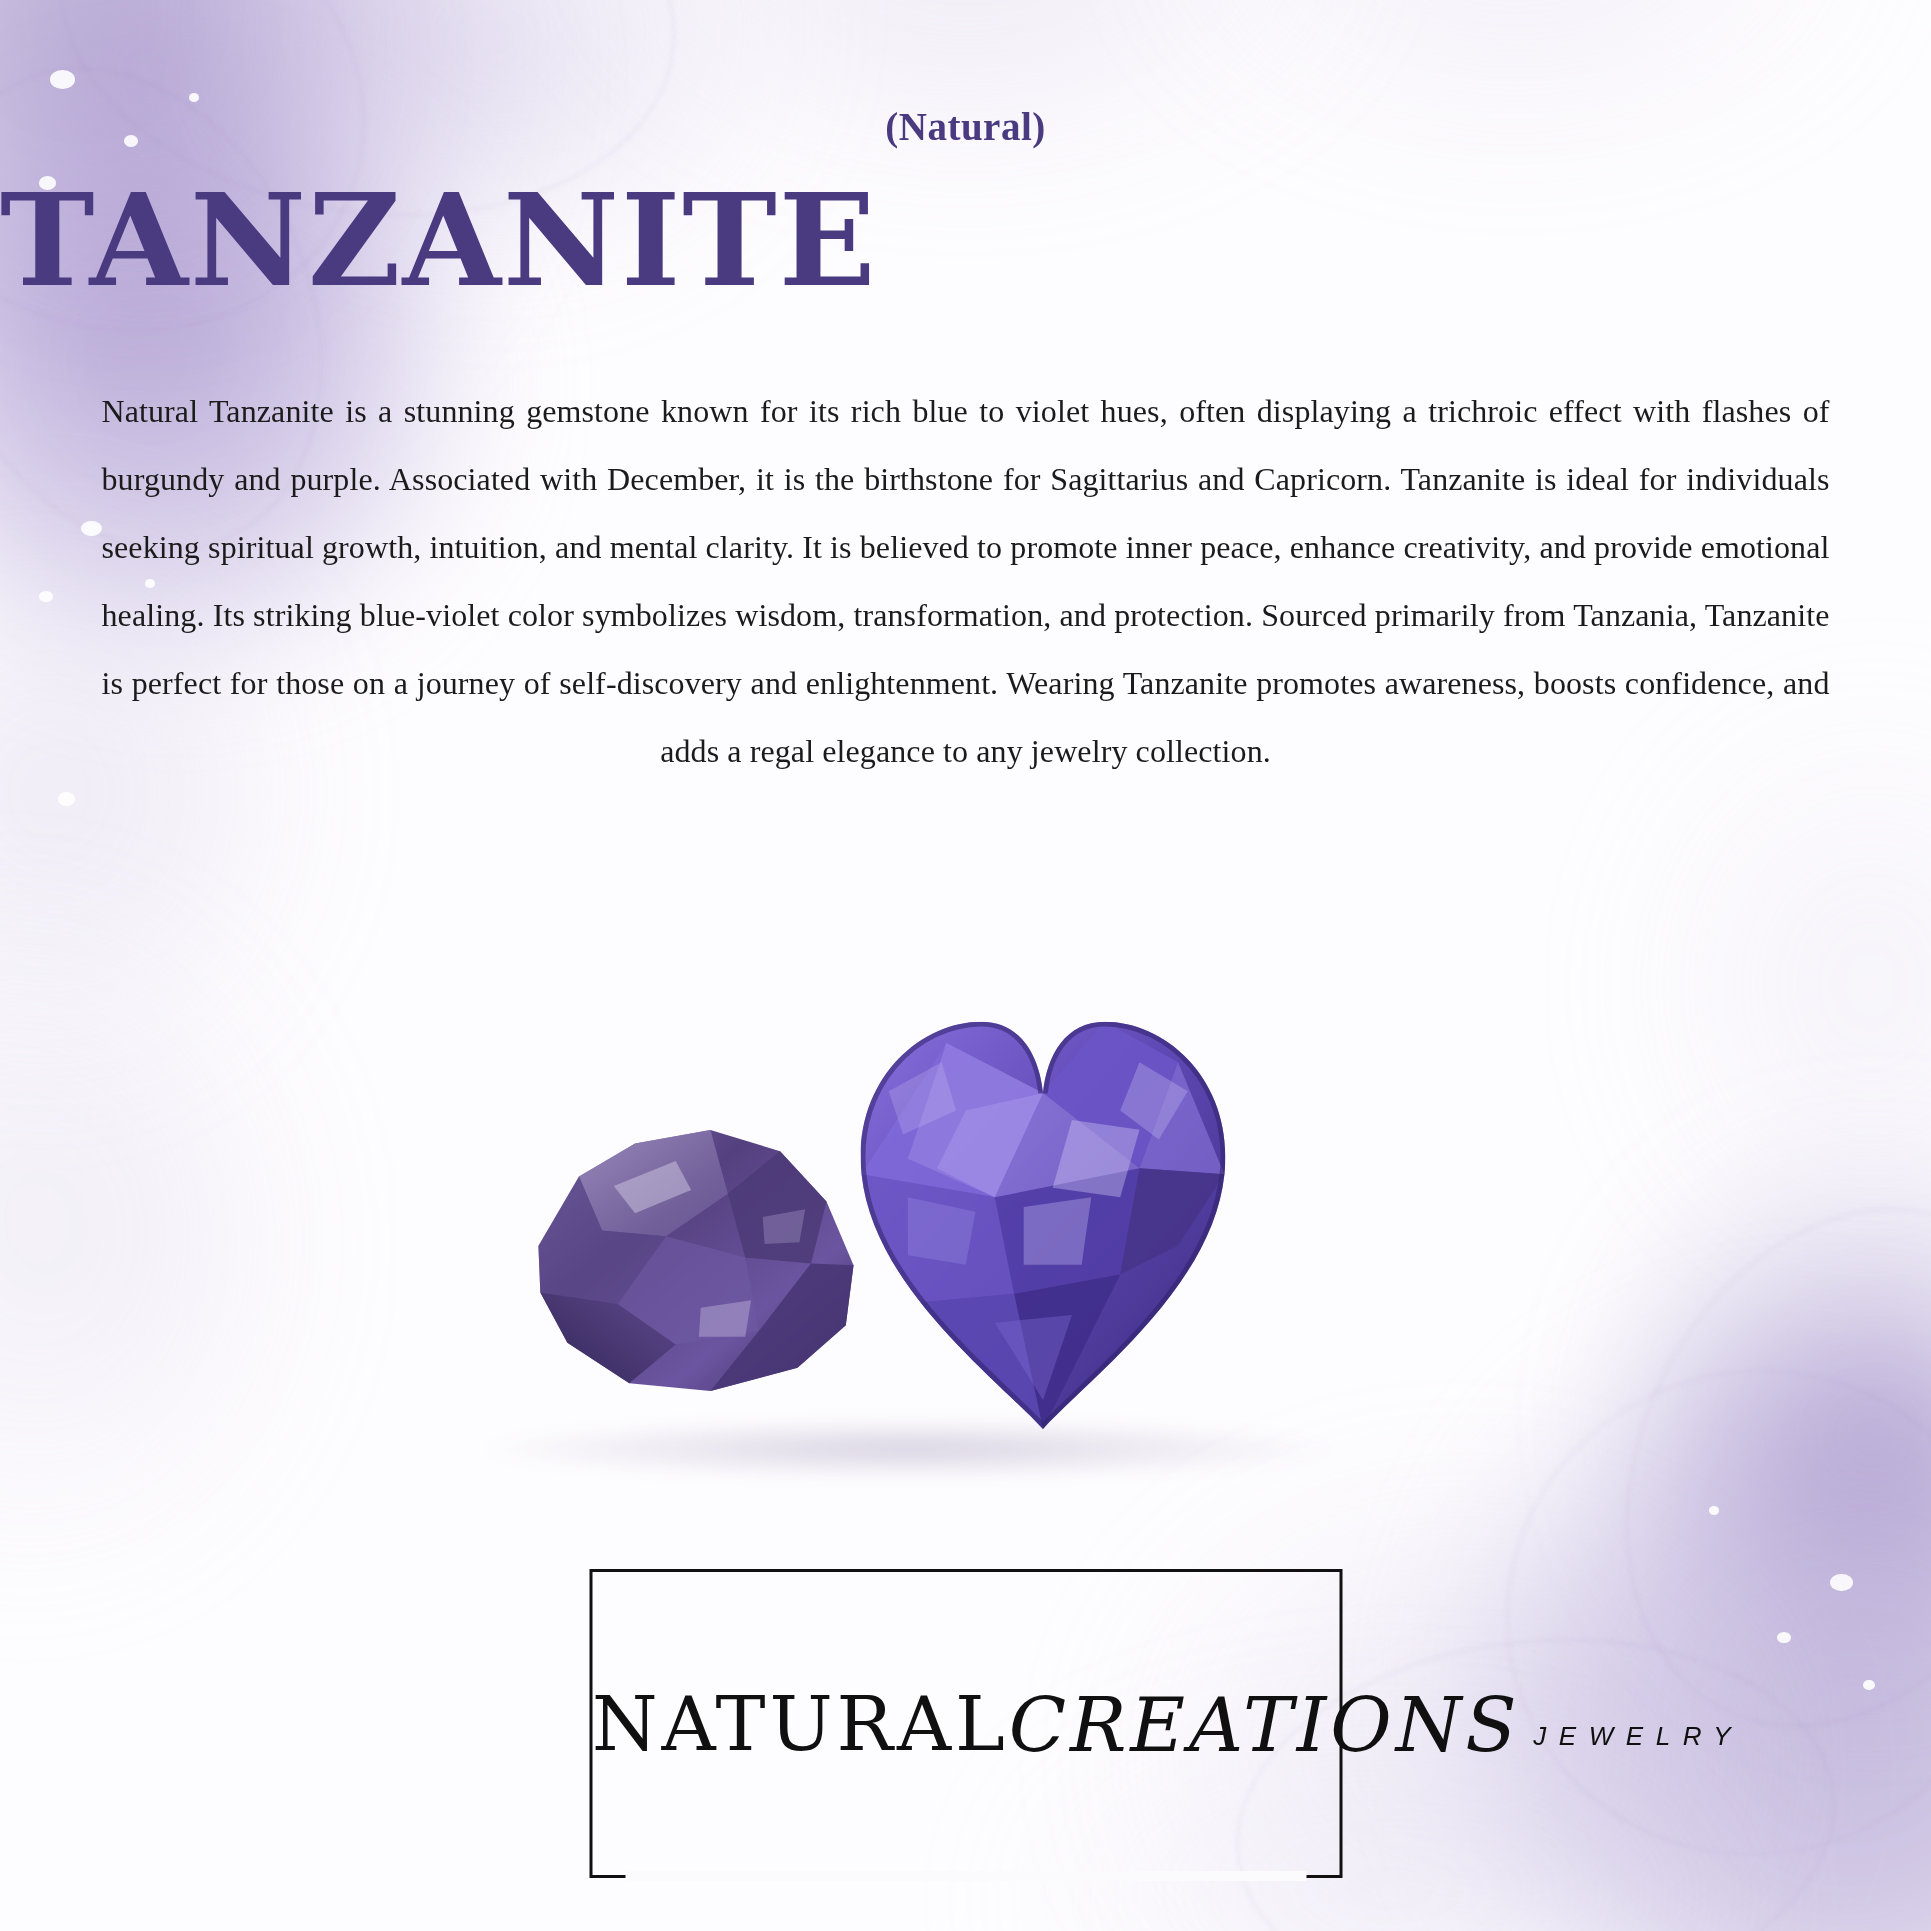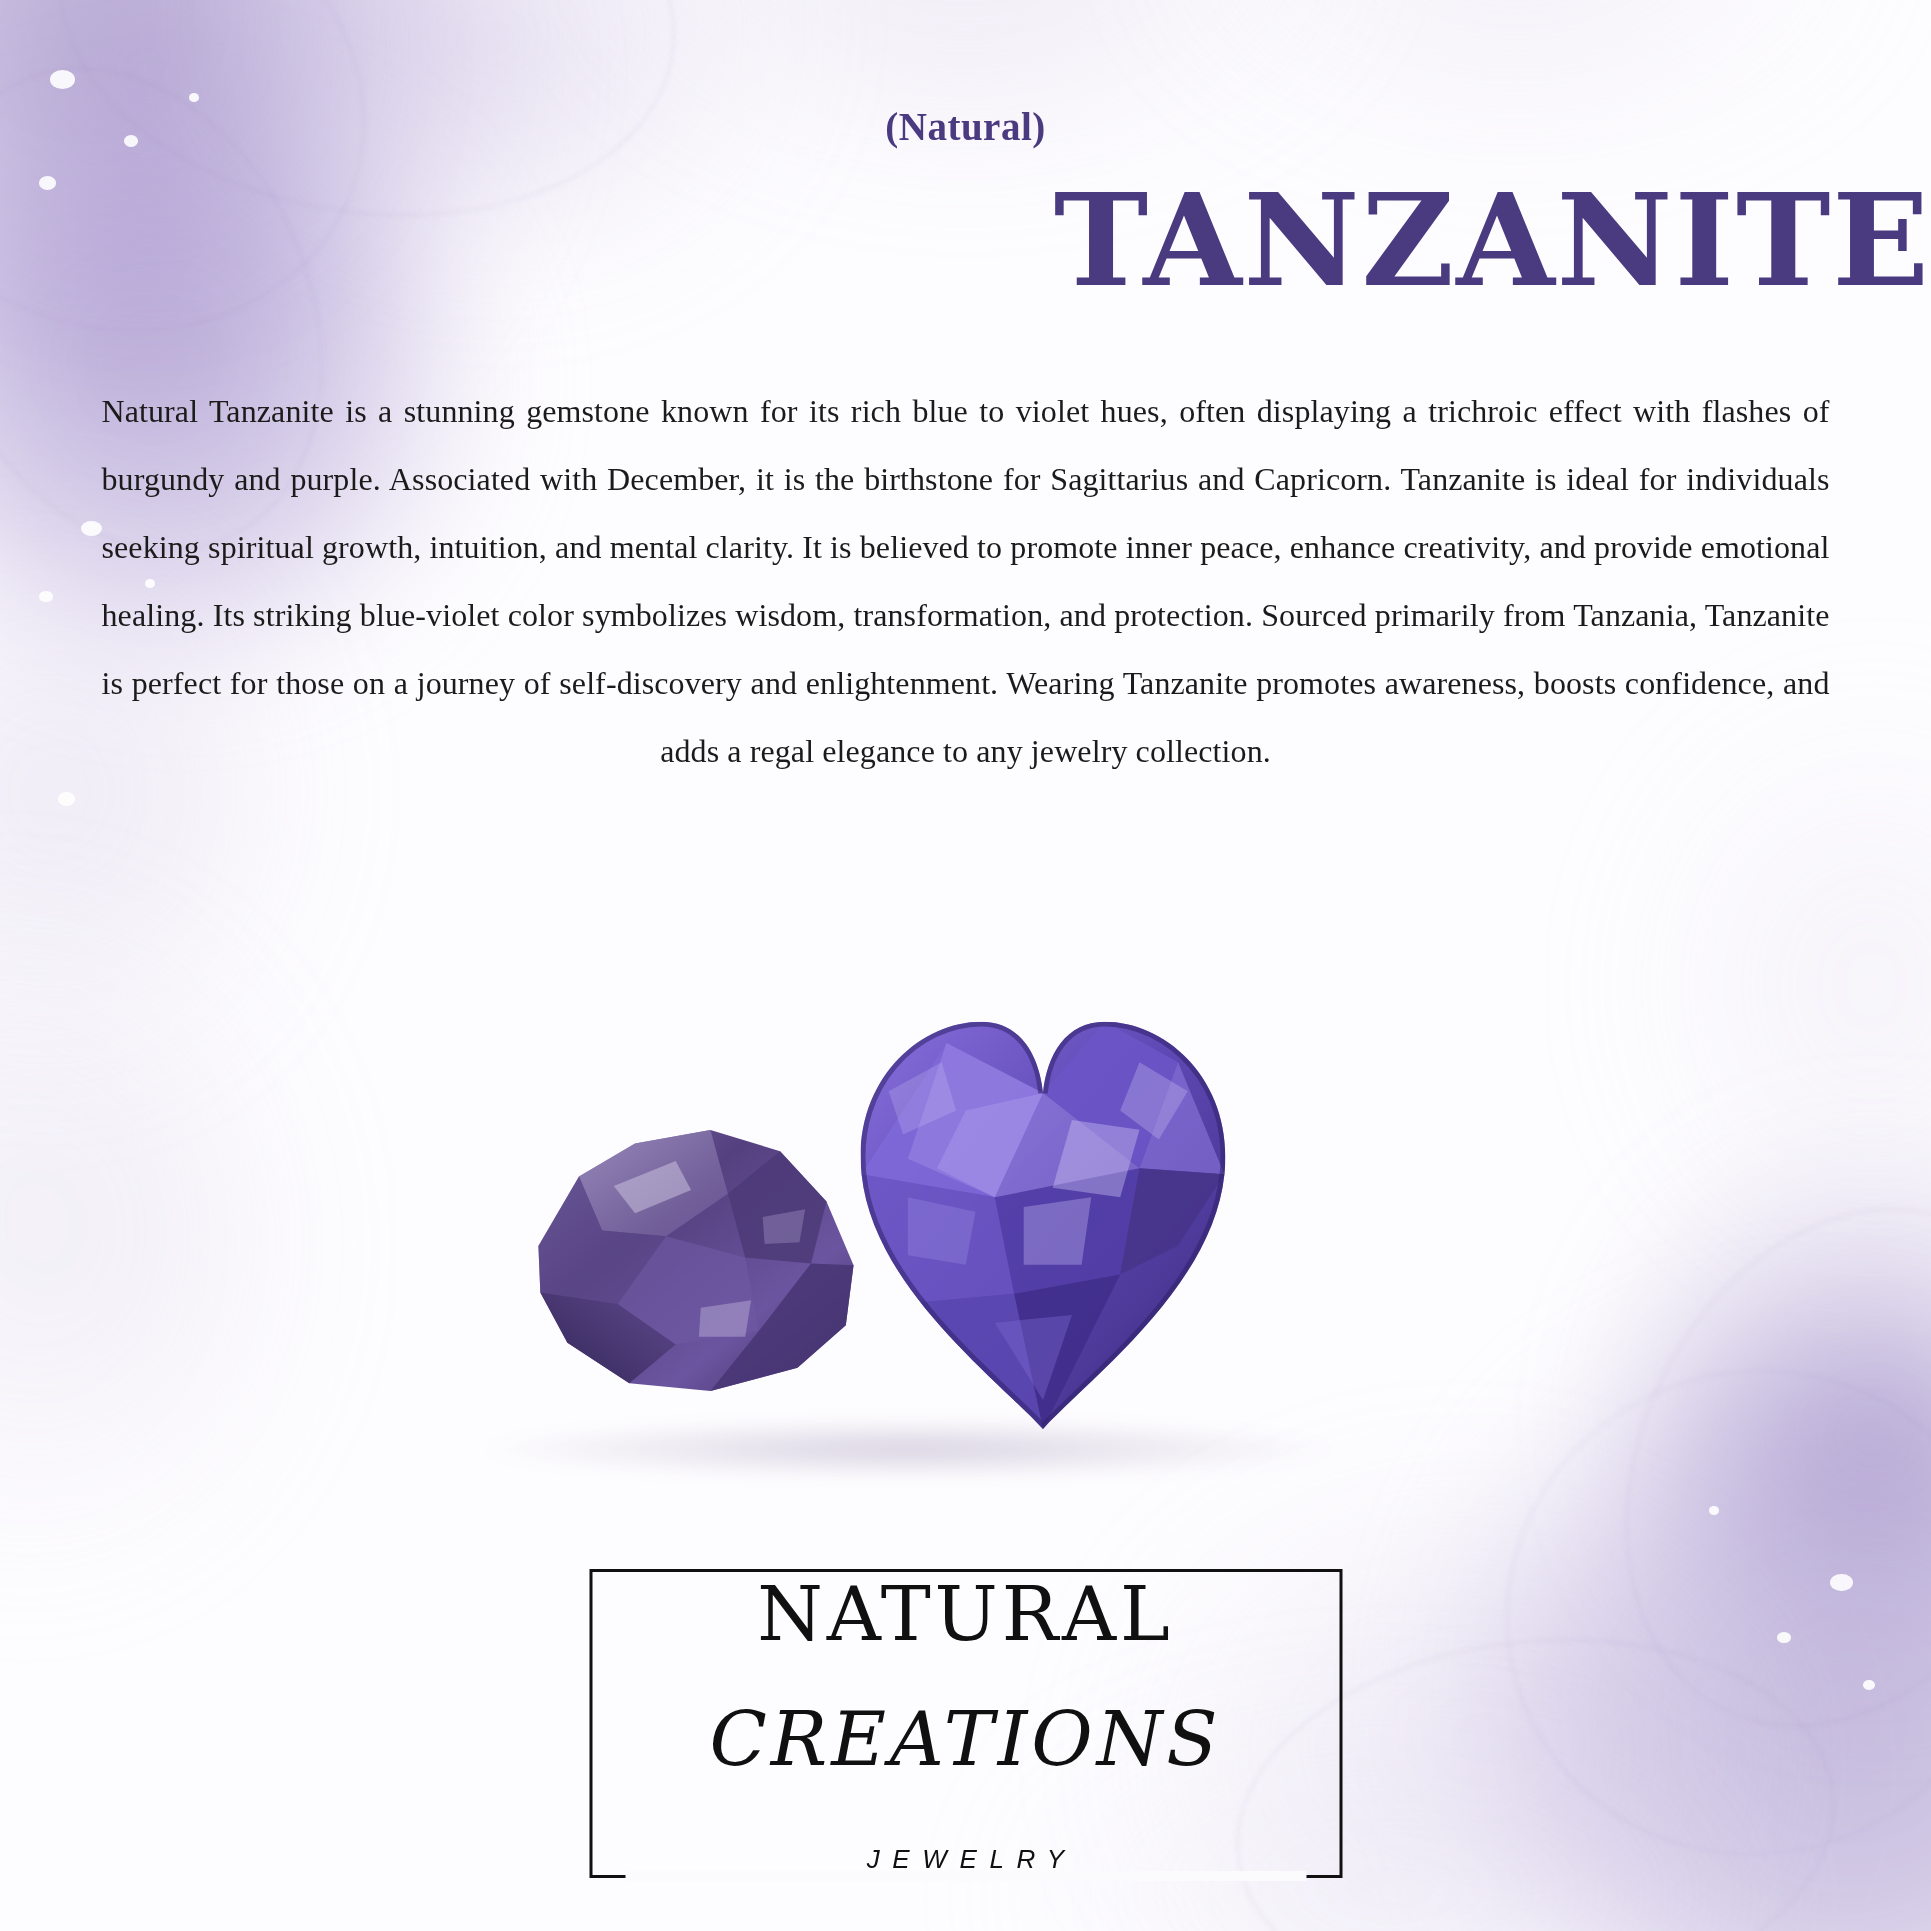--- a/index.html
+++ b/index.html
@@ -54,21 +54,21 @@
     text-align: center;
     font-family: "Liberation Serif", serif;
     font-weight: bold;
     font-size: 39px;
     color: #4a3a80;
     letter-spacing: 0.5px;
     padding-top: 104px;
   }
 
   #title {
-    text-align: right;
+    text-align: left;
     font-family: "DejaVu Serif", serif;
     font-weight: bold;
     font-size: 127px;
     line-height: 1.05;
     color: #4a3a80;
     letter-spacing: 1.9px;
     margin-top: 25px;
   }
 
   #description {
@@ -118,23 +118,23 @@
   
   #logo-block {
     position: absolute;
     left: 50%;
     transform: translateX(-50%);
     top: 1569px;
     width: 753px;
     height: 309px;
     border: 3.9px solid #111111;
     display: flex;
-    flex-direction: column;
+    flex-direction: row;
     align-items: center;
-    justify-content: space-between;
+    justify-content: flex-start;
     background: transparent;
   }
   #logo-line1, #logo-line2 {
     font-family: "DejaVu Serif", serif;
     font-size: 75px;
     letter-spacing: 3.9px;
     color: #101010;
     line-height: 1.12;
     font-weight: 400;
   }

